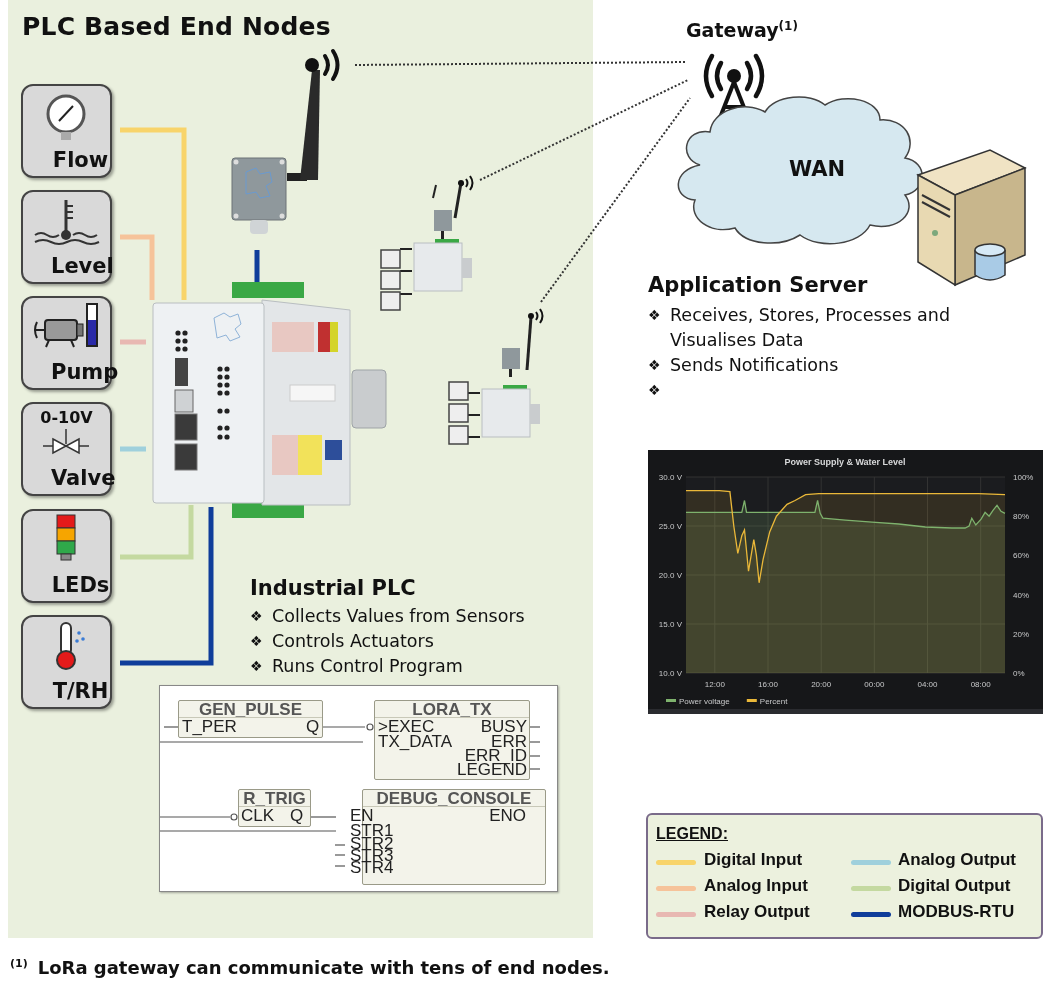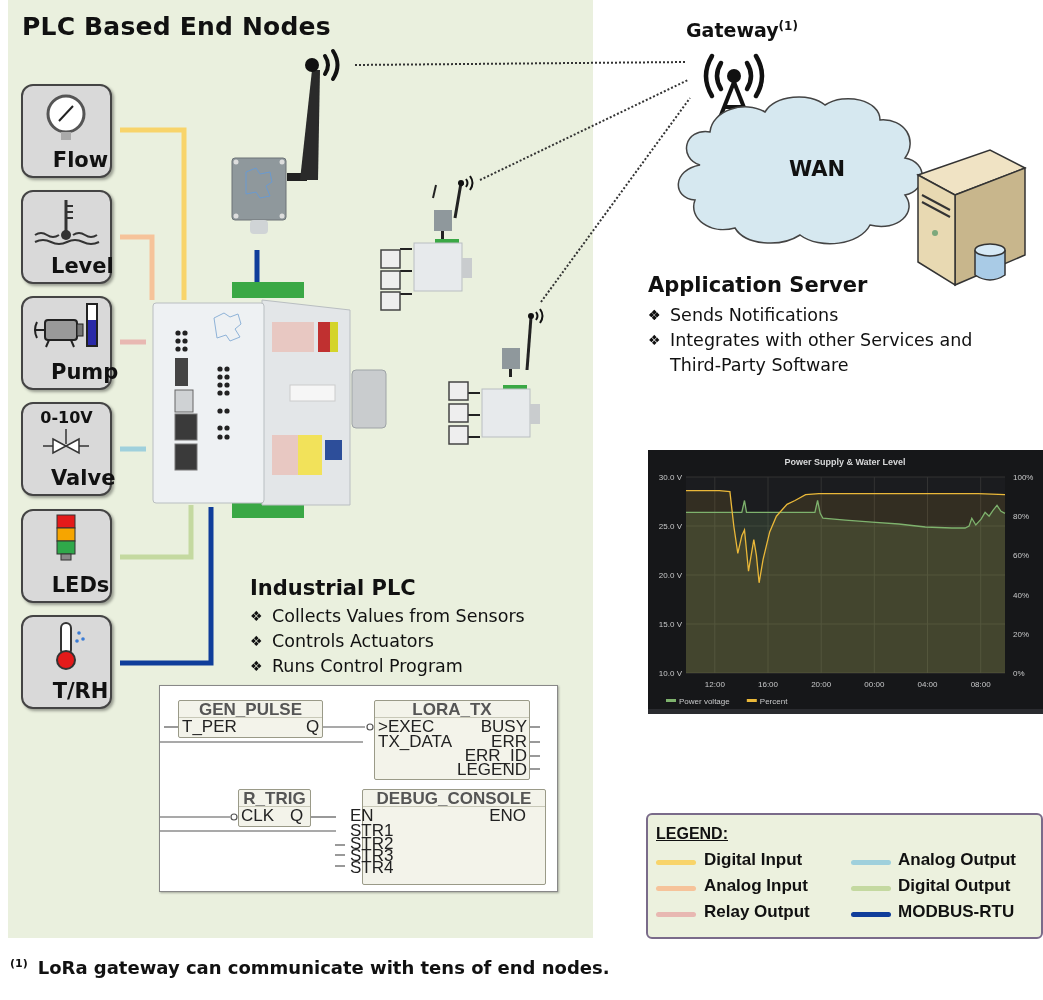--- a/index.html
+++ b/index.html
@@ -300,23 +300,23 @@
   <div class="pin" style="left:190px;top:122px;">EN</div>
   <div class="pin" style="left:190px;top:137px;">STR1</div>
   <div class="pin" style="left:190px;top:150px;">STR2</div>
   <div class="pin" style="left:190px;top:162px;">STR3</div>
   <div class="pin" style="left:190px;top:174px;">STR4</div>
   <div class="pin" style="right:31px;top:122px;text-align:right;">ENO</div>
 </div>
 
 <div class="section-title" style="left:648px;top:273px;">Application Server</div>
 <ul class="bullets" style="left:648px;top:303px;width:380px;">
+  <li><span class="b">❖</span><span>Receives, Stores, Processes and Visualises Data</span></li>
+  <li><span class="b">❖</span><span>Sends Notifications</span></li>
   <li><span class="b">❖</span></li>
-  <li><span class="b">❖</span><span>Sends Notifications</span></li>
-  <li><span class="b">❖</span><span>Integrates with other Services and Third-Party Software</span></li>
 </ul>
 
 <div id="chart">
   <svg id="chart-svg" width="395" height="264">
     <text id="chart-title" x="197" y="15" text-anchor="middle" font-size="9" font-weight="bold" fill="#d8d9da" font-family="Liberation Sans, sans-serif">Power Supply &amp; Water Level</text>
     <g id="grid">
         <rect x="38" y="27" width="319" height="196" fill="#1b1c1f"></rect>
         <line x1="38" x2="357" y1="223" y2="223" stroke="#333" stroke-width="1"></line>
         <line x1="38" x2="357" y1="174" y2="174" stroke="#333" stroke-width="1"></line>
         <line x1="38" x2="357" y1="125" y2="125" stroke="#333" stroke-width="1"></line>

